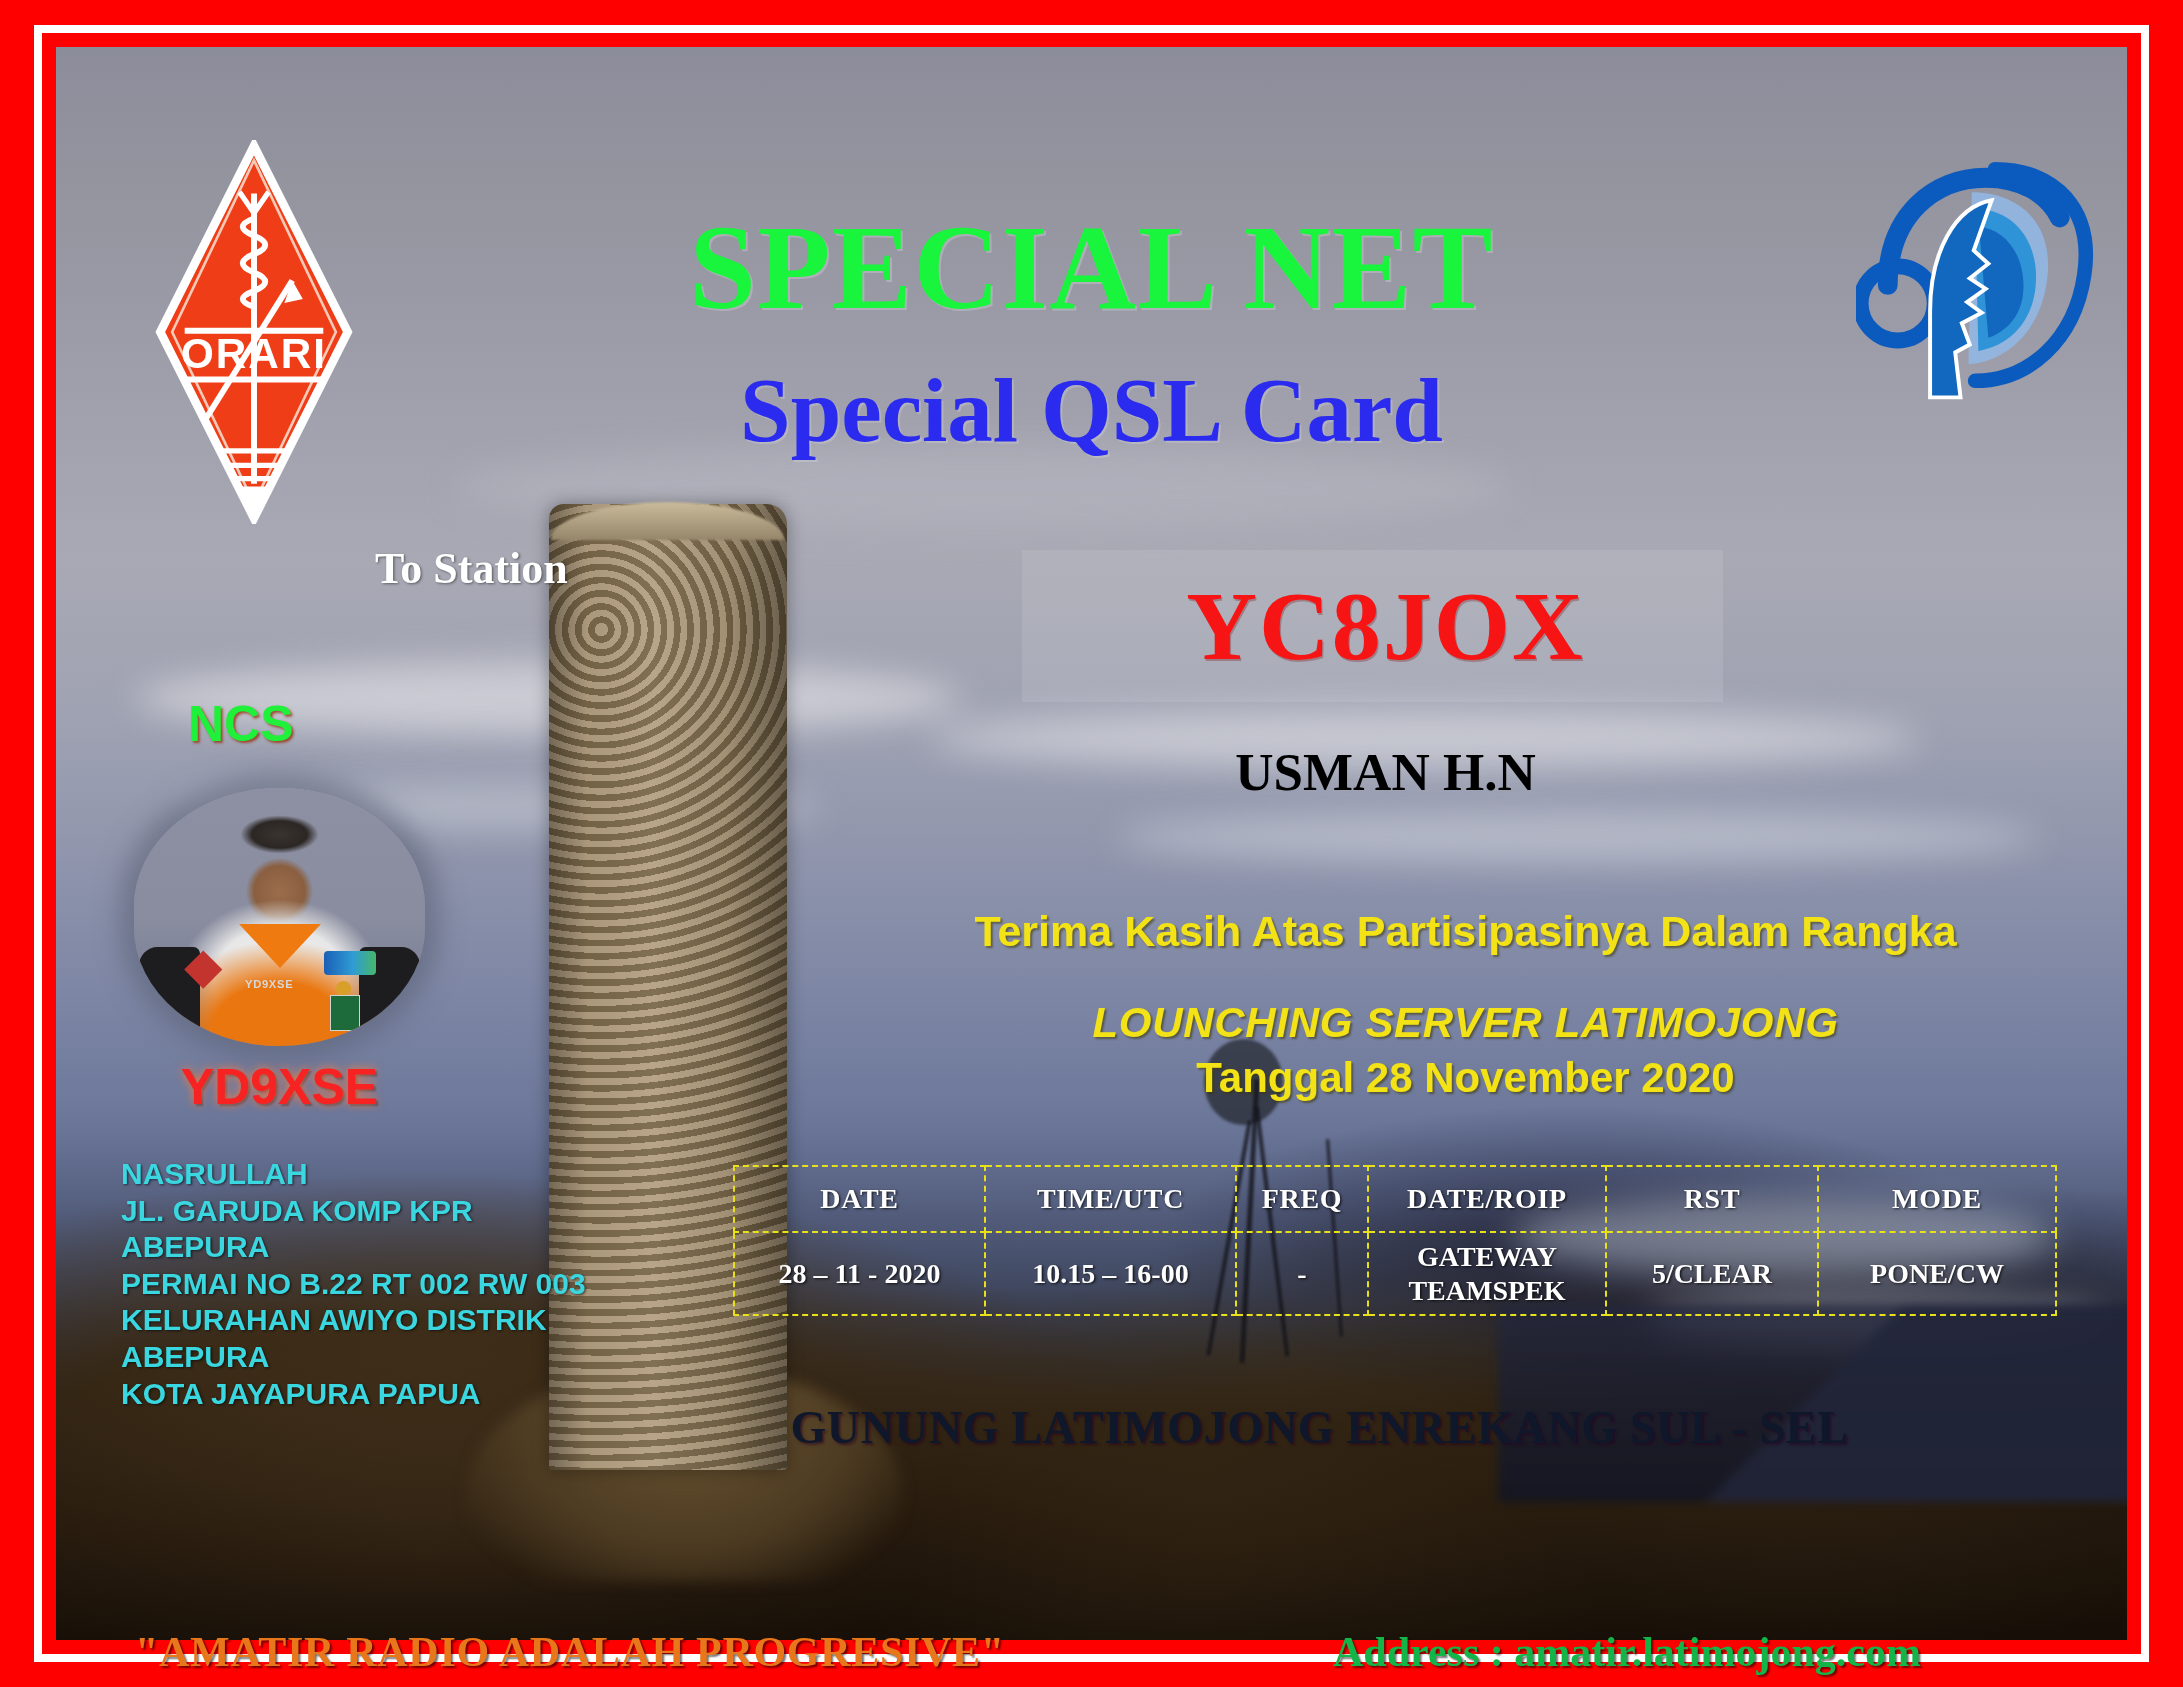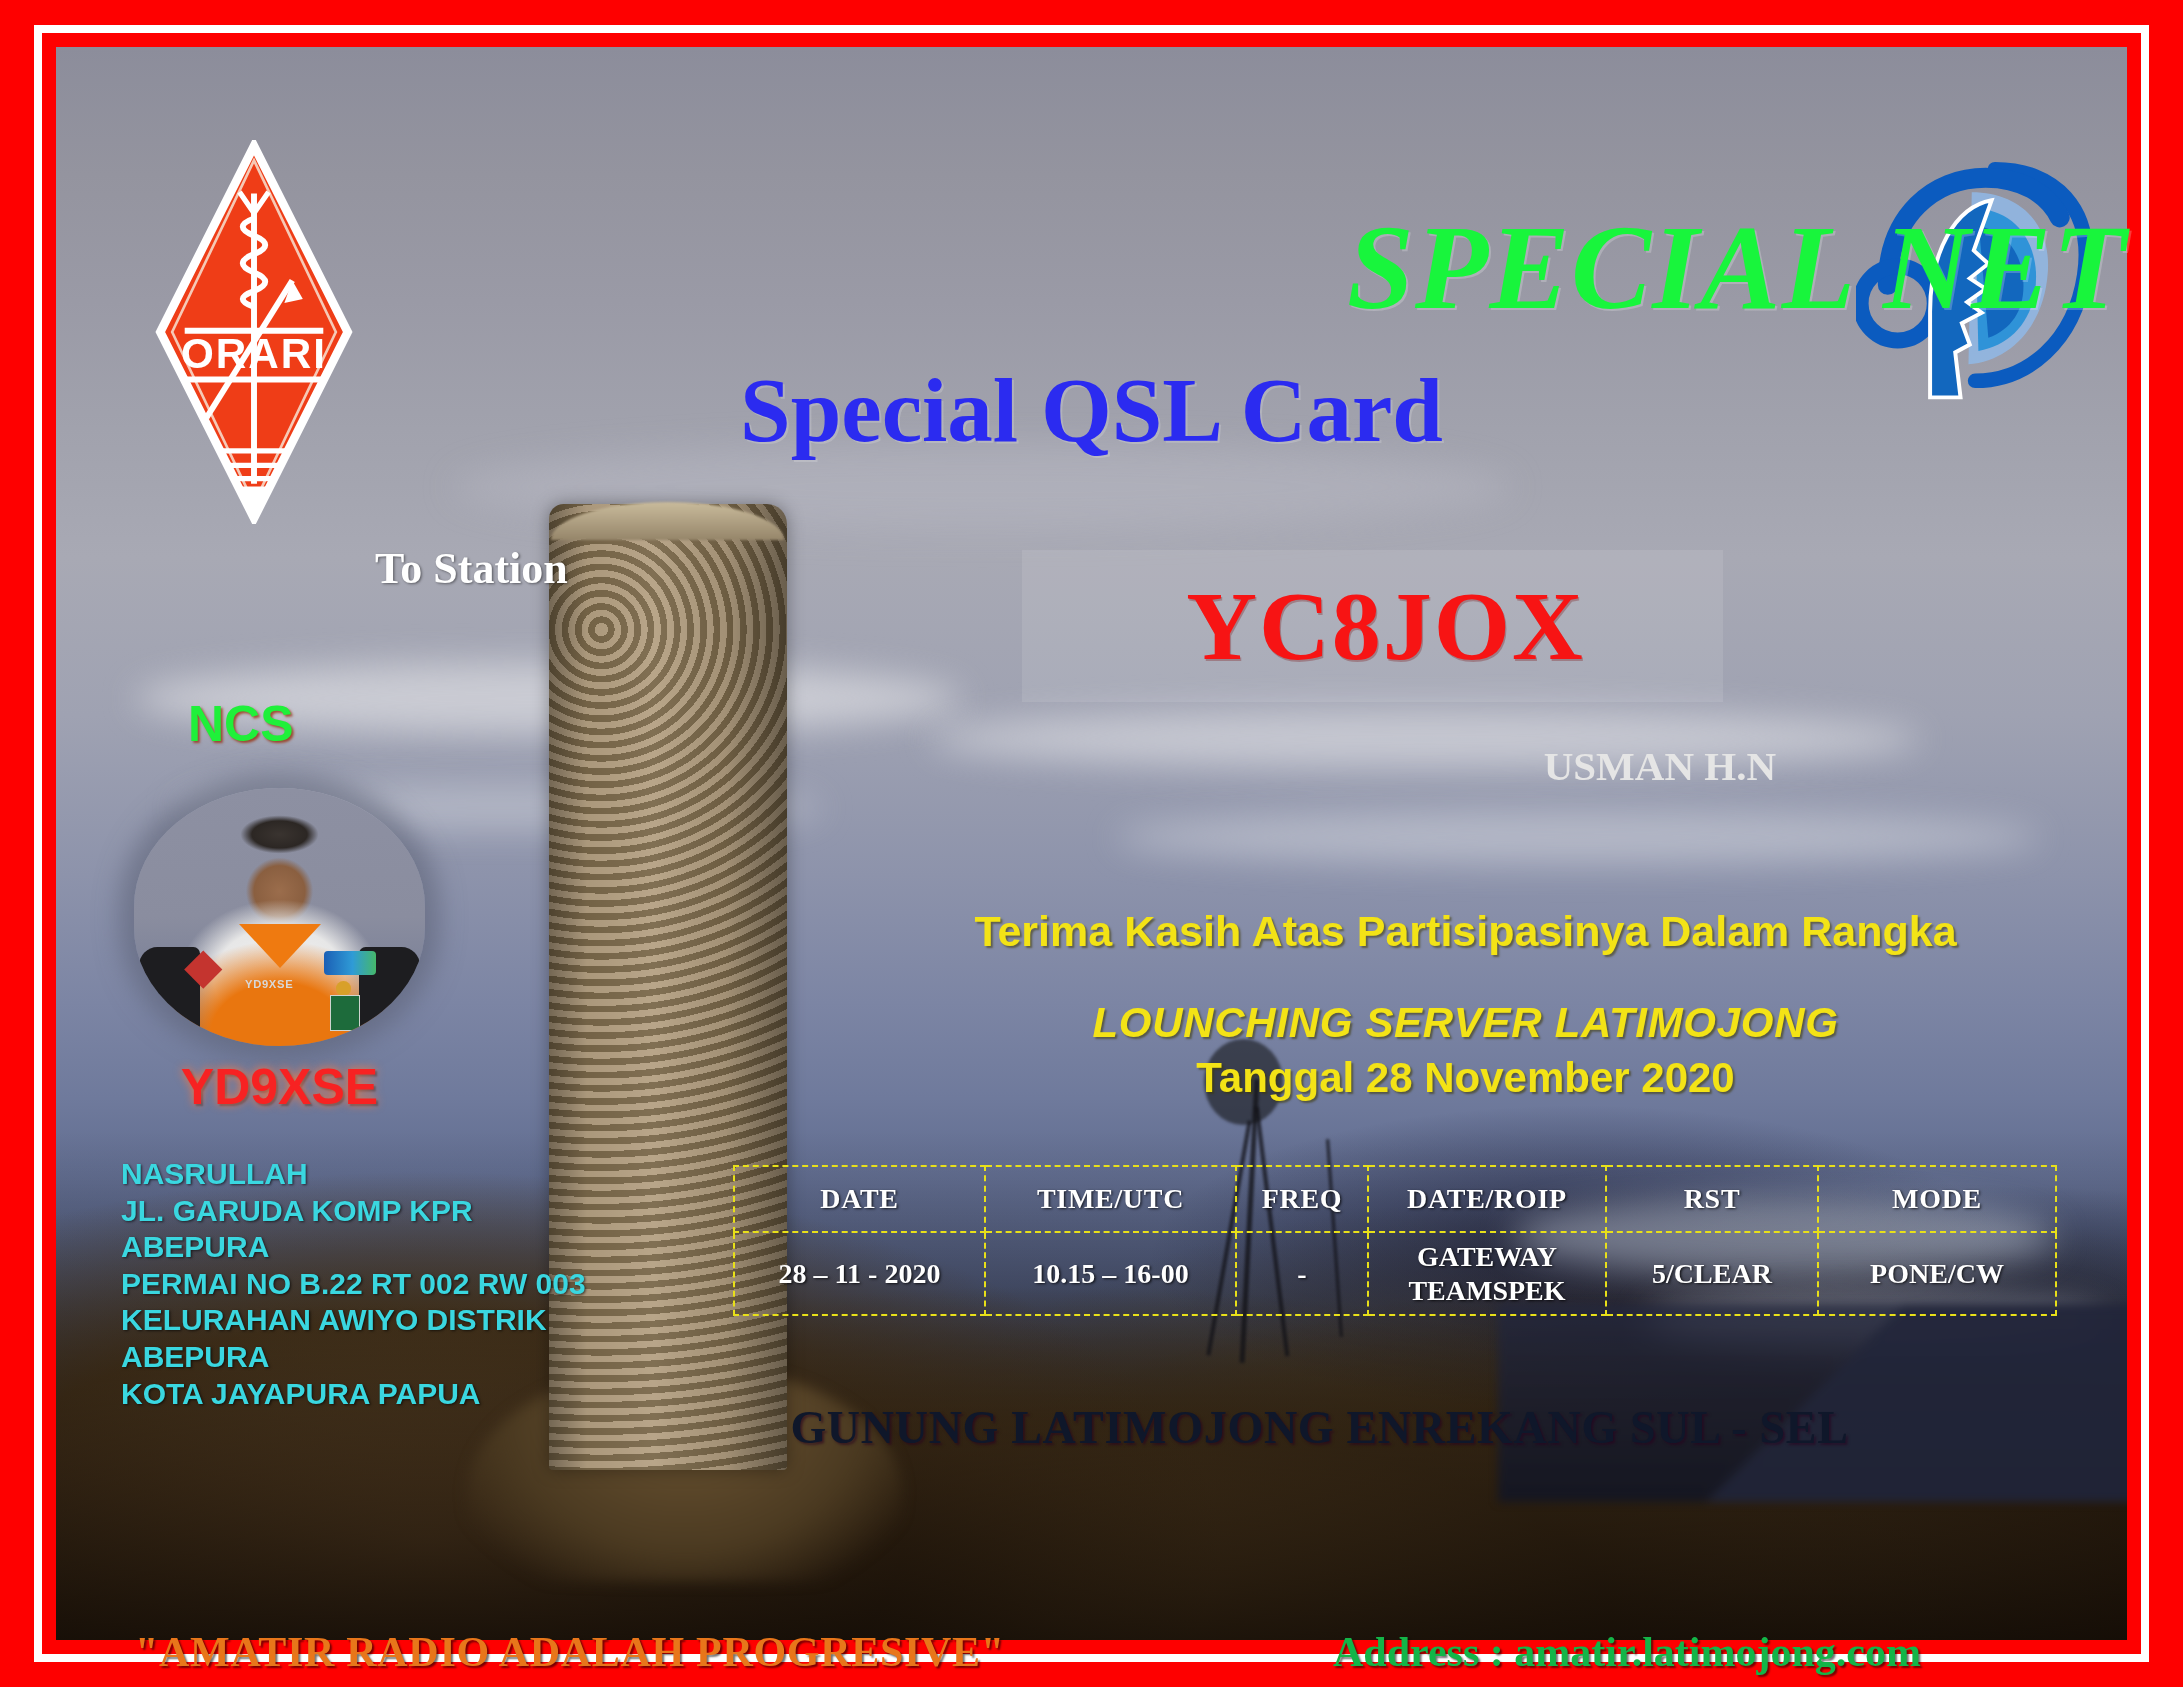--- a/index.html
+++ b/index.html
@@ -126,22 +126,22 @@
 
   
   .orari { position: absolute; left: 99px; top: 93px; width: 198px; height: 384px; }
 
   
   .bluelogo { position: absolute; left: 1800px; top: 99px; width: 258px; height: 258px; }
 
   
   .t-special-net {
     position: absolute; left: 0; right: 0; top: 152px;
-    text-align: right;
-    font-size: 120px; font-weight: bold; font-style: italic;
+    text-align: center;
+    font-size: 120px; font-weight: bold; 
     color: #18f53c;
     letter-spacing: 1.3px;
     font-family: "Liberation Serif", serif;
     text-shadow: 2px 2px 0 rgba(255,255,255,0.22);
   }
   .t-qsl {
     position: absolute; left: 0; right: 0; top: 311px;
     text-align: center;
     font-size: 91px; font-weight: bold;
     color: #2b2bf0;
@@ -162,22 +162,22 @@
     position: absolute; left: 939px; width: 781px; top: 523px;
     text-align: center;
     font-size: 98px; font-weight: bold;
     color: #f71414;
     font-family: "Liberation Serif", serif;
     letter-spacing: 2px;
     text-shadow: 1.3px 2px 0 rgba(120,0,0,0.28);
   }
   .t-name {
     position: absolute; left: 939px; width: 781px; top: 695px;
-    text-align: right;
-    font-size: 41px; font-weight: bold; color: #e5e5e5;
+    text-align: center;
+    font-size: 53px; font-weight: bold; color: #000000;
     font-family: "Liberation Serif", serif;
   }
   .t-thanks, .t-event, .t-date {
     position: absolute; left: 748px; width: 1323px;
     text-align: center;
     color: #f3e316;
     font-family: "Liberation Sans", sans-serif;
     font-weight: bold;
     text-shadow: 2px 2px 2px rgba(60,55,0,0.55);
   }

